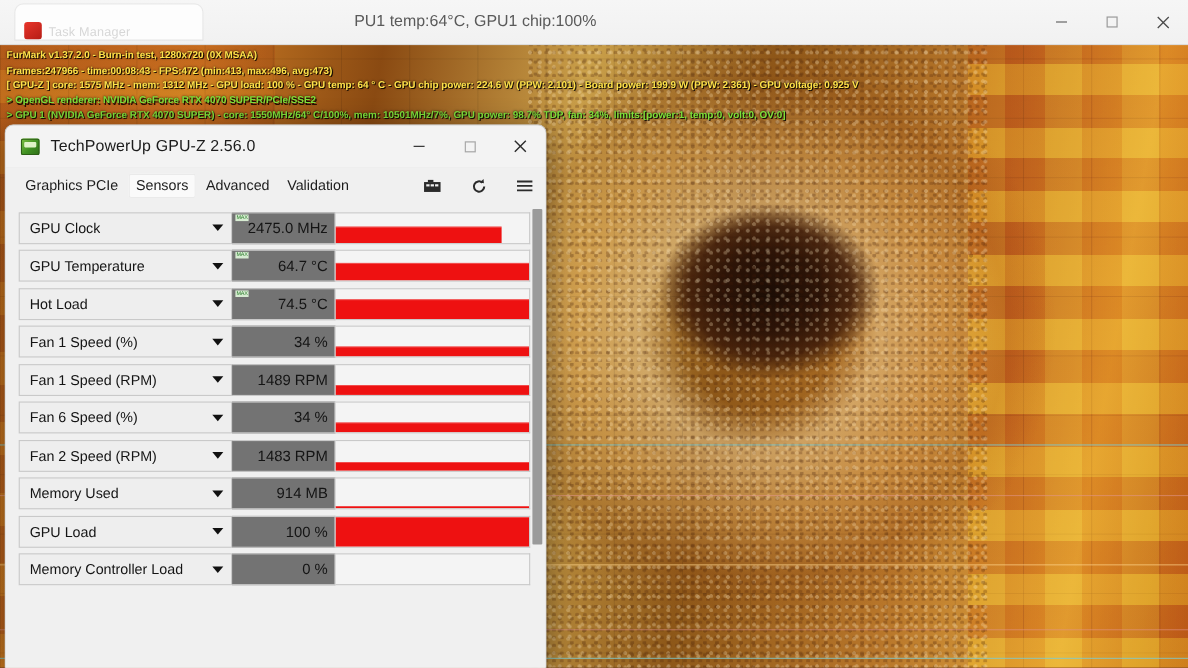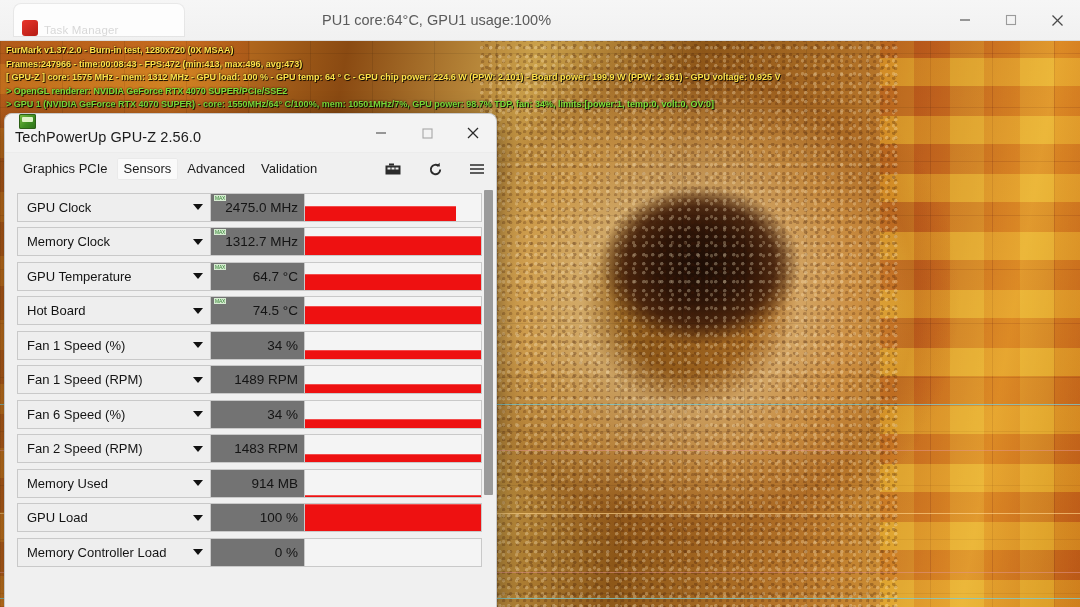--- a/index.html
+++ b/index.html
@@ -108,23 +108,22 @@
   #gpuz{
     position:absolute;left:4px;top:113px;width:491px;height:494px;
     background:#f0f0f0;
     border:1px solid #c8c8c8;border-bottom:none;
     border-radius:8px 8px 0 0;
     box-shadow:0 6px 26px rgba(0,0,0,.45);
     overflow:hidden;
   }
   #gpuz .titlebar{
     height:38px;background:#f3f3f3;border-radius:7px 7px 0 0;
-    display:flex;align-items:flex-start;position:relative;
+    display:flex;align-items:center;position:relative;
     border-bottom:1px solid #ececec;
-    flex-direction:column;
   }
   #gpuz .titlebar .appicon{
     width:17px;height:15px;margin-left:14px;flex:none;border-radius:2px;
     background:linear-gradient(135deg,#7ec242 0%,#3f8f22 55%,#2f6f18 100%);
     box-shadow:inset 0 0 0 1px #2c5f16;position:relative;
   }
   #gpuz .titlebar .appicon:after{
     content:"";position:absolute;left:3px;top:3px;width:11px;height:5px;
     background:#dff3c7;border-radius:1px;
   }
@@ -220,21 +219,21 @@
   <div class="l3">[ GPU-Z ] core: 1575 MHz - mem: 1312 MHz - GPU load: 100 % - GPU temp: 64 ° C - GPU chip power: 224.6 W (PPW: 2.101) - Board power: 199.9 W (PPW: 2.361) - GPU voltage: 0.925 V</div>
   <div class="l4">&gt; OpenGL renderer: NVIDIA GeForce RTX 4070 SUPER/PCIe/SSE2</div>
   <div class="l5">&gt; GPU 1 (NVIDIA GeForce RTX 4070 SUPER) - core: 1550MHz/64° C/100%, mem: 10501MHz/7%, GPU power: 98.7% TDP, fan: 34%, limits:[power:1, temp:0, volt:0, OV:0]</div>
 </div>
 
 <div id="hostbar">
   <div class="tabstub">
     <span class="favicon"></span>
     <span class="tabtitle">Task Manager</span>
   </div>
-  <div class="hoststat">PU1 core:64°C, GPU1 usage:100%</div>
+  <div class="hoststat">PU1 temp:64°C, GPU1 chip:100%</div>
   <div class="wbtns">
     <div class="wbtn">
       <svg width="12" height="12" viewBox="0 0 12 12">
           <line x1="1" y1="6" x2="11" y2="6" stroke="#4a4a4a" stroke-width="1.1"></line>
         </svg>
     </div>
     <div class="wbtn">
       <svg width="12" height="12" viewBox="0 0 12 12">
           <rect x="1.5" y="1.5" width="9" height="9" fill="none" stroke="#9b9b9b" stroke-width="1.1"></rect>
         </svg>
@@ -313,47 +312,34 @@
         <div class="valbox">
           <span class="maxtag">MAX</span>
           <span class="val">2475.0 MHz</span>
         </div>
         <div class="graphbox">
           <div class="fill" style="height: 15px; width: 86%; background: rgb(238, 17, 17);"></div>
         </div>
       </div>
       <div class="row">
         <div class="namebox">
-          <span class="nm">Memory Clock</span>
-          <span class="caret"></span>
-        </div>
-        <div class="valbox">
-          <span class="maxtag">MAX</span>
-          <span class="val">1312.7 MHz</span>
-        </div>
-        <div class="graphbox">
-          <div class="fill" style="height: 19px; width: 100%; background: rgb(238, 17, 17);"></div>
-        </div>
-      </div>
-      <div class="row">
-        <div class="namebox">
           <span class="nm">GPU Temperature</span>
           <span class="caret"></span>
         </div>
         <div class="valbox">
           <span class="maxtag">MAX</span>
           <span class="val">64.7 °C</span>
         </div>
         <div class="graphbox">
           <div class="fill" style="height: 16px; width: 100%; background: rgb(238, 17, 17);"></div>
         </div>
       </div>
       <div class="row">
         <div class="namebox">
-          <span class="nm">Hot Board</span>
+          <span class="nm">Hot Load</span>
           <span class="caret"></span>
         </div>
         <div class="valbox">
           <span class="maxtag">MAX</span>
           <span class="val">74.5 °C</span>
         </div>
         <div class="graphbox">
           <div class="fill" style="height: 18px; width: 100%; background: rgb(238, 17, 17);"></div>
         </div>
       </div>

